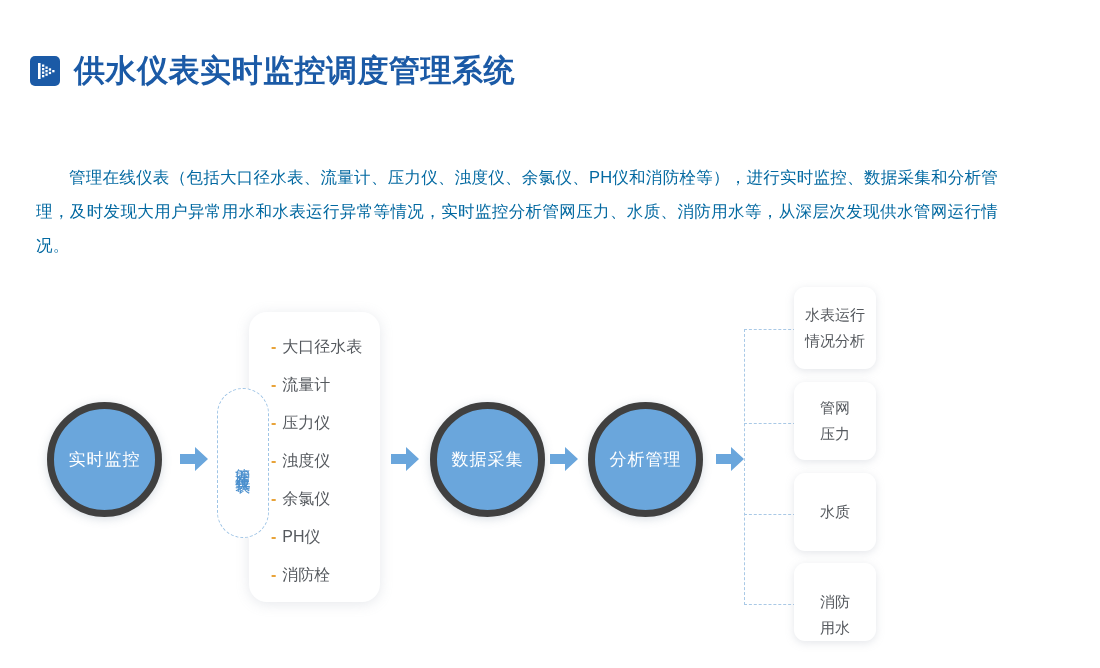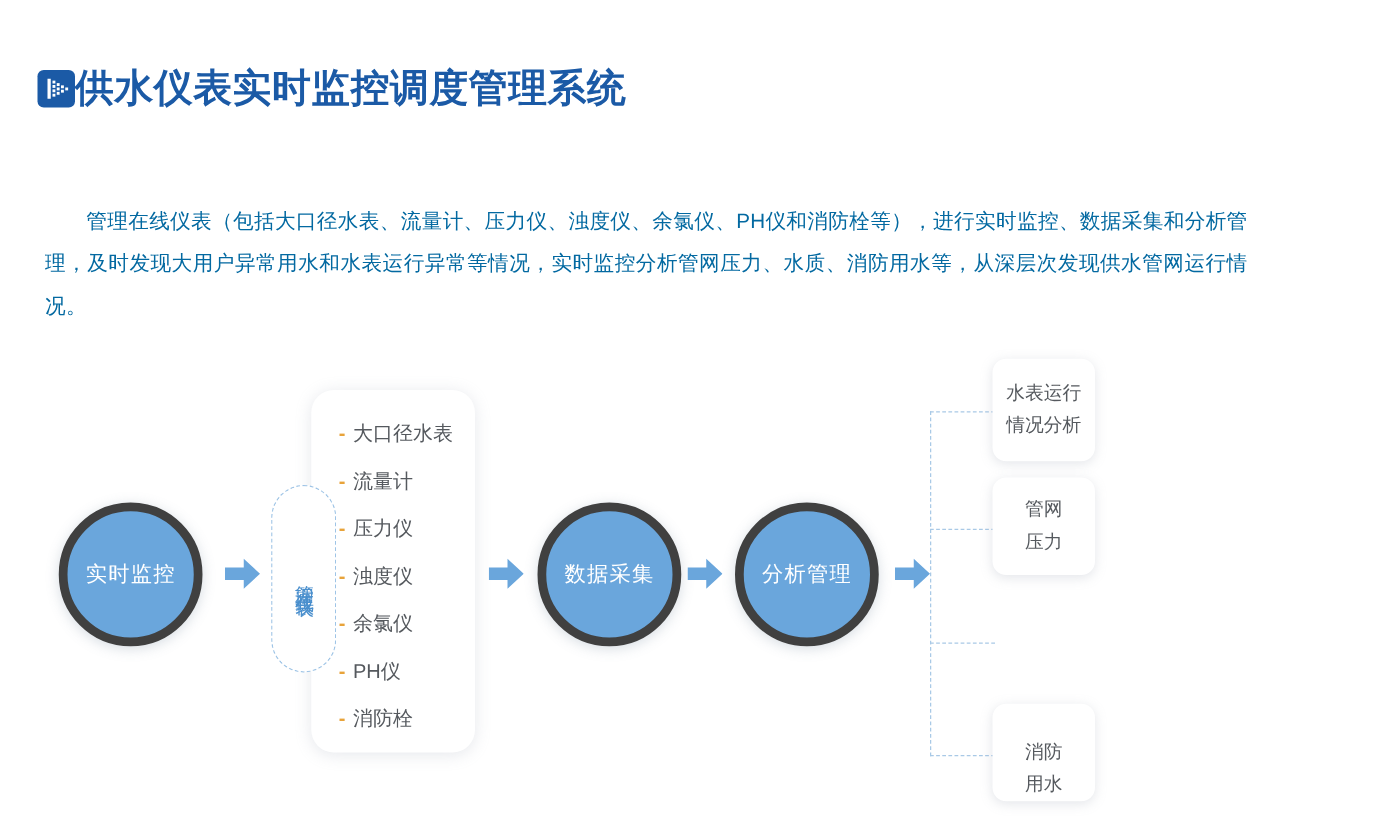--- a/index.html
+++ b/index.html
@@ -17,20 +17,21 @@
     -webkit-font-smoothing: antialiased;
   }
 
   
   .header {
     position: absolute;
     left: 30px;
     top: 55px;
     display: flex;
     align-items: center;
+    gap: 14px;
   }
   .brand-icon {
     width: 30px;
     height: 30px;
     border-radius: 5px;
     background: #1B5AA6;
     position: relative;
     flex: 0 0 auto;
   }
   .brand-icon svg { display: block; }
@@ -303,20 +304,25 @@
       <span>水表运行</span>
       <span>情况分析</span>
     </div>
   </div>
   <div class="rbox rbox-2">
     <div>
       <span>管网</span>
       <span>压力</span>
     </div>
   </div>
+  <div class="rbox rbox-3">
+    <div>
+      <span>水质</span>
+    </div>
+  </div>
   <div class="rbox rbox-4">
     <div>
       <span>消防</span>
       <span>用水</span>
     </div>
   </div>
 
 </div>
 
 </body></html>

